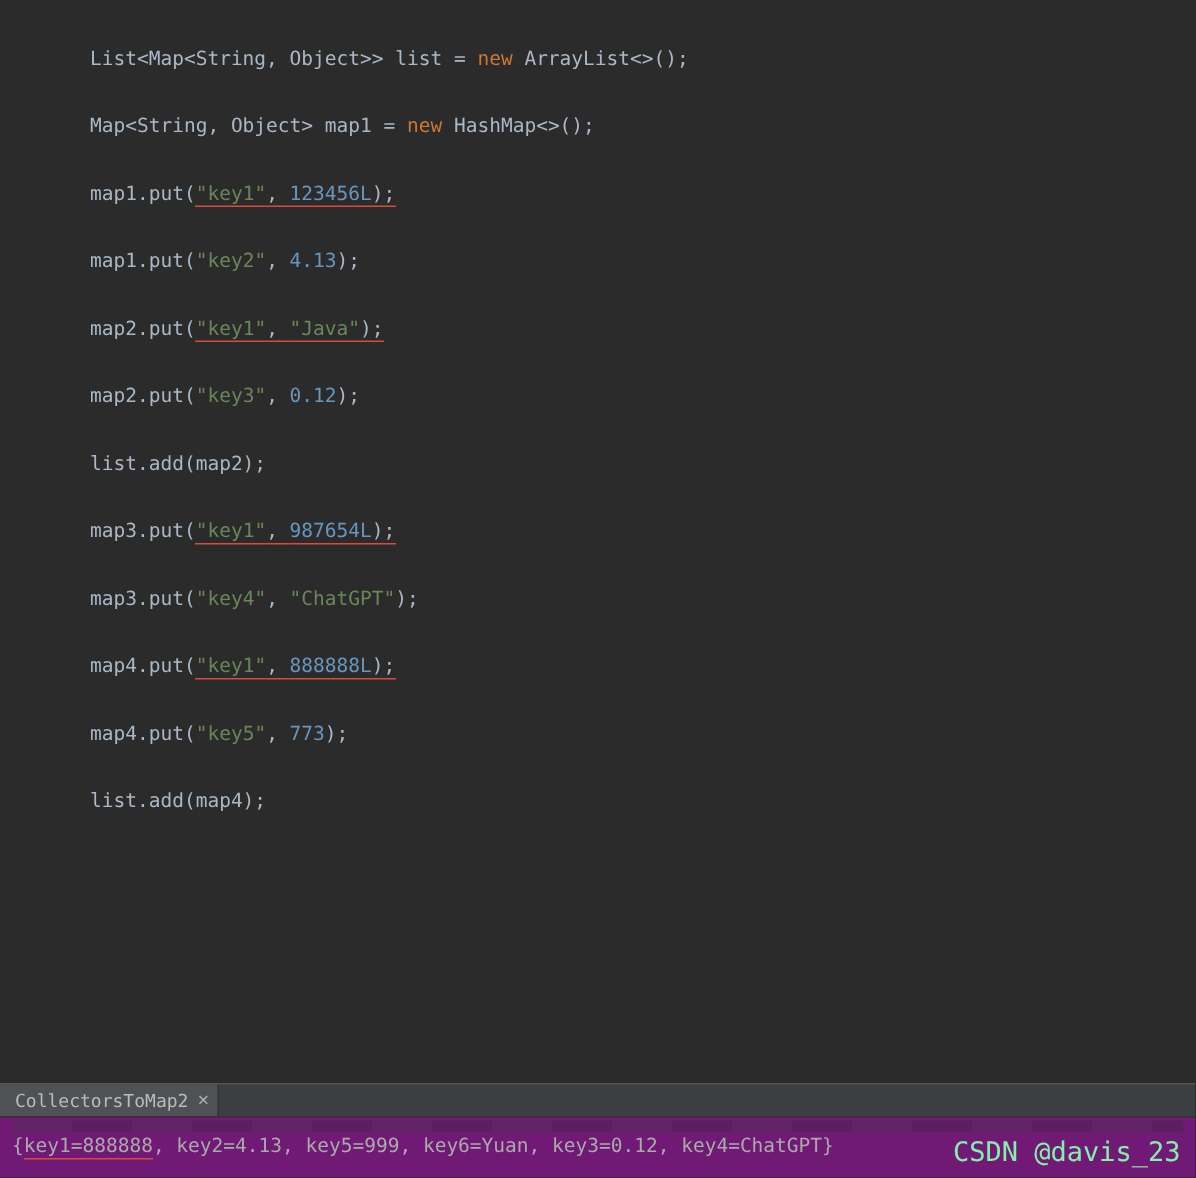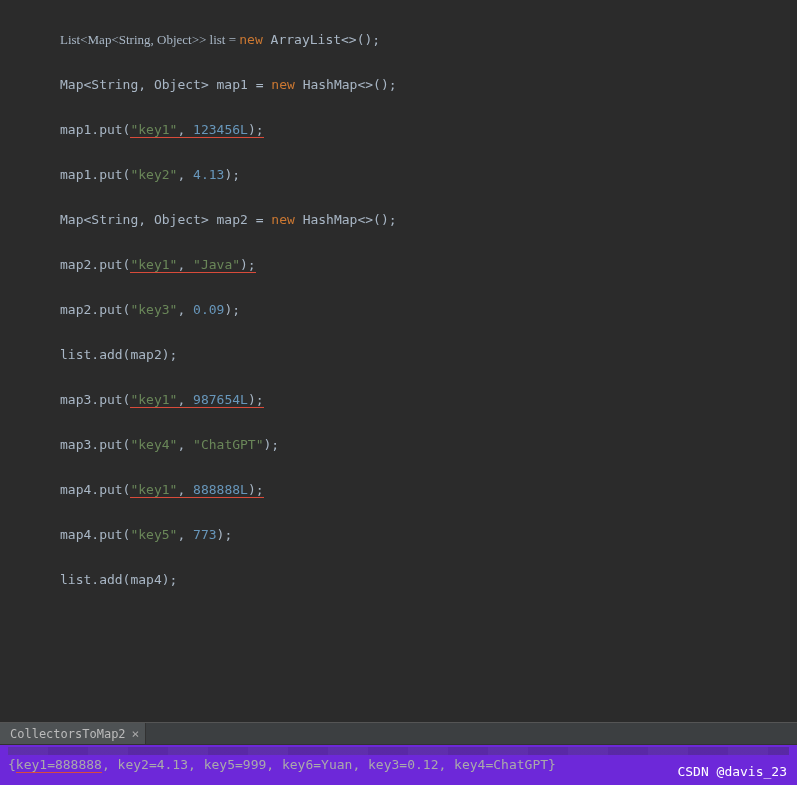--- a/index.html
+++ b/index.html
@@ -15,21 +15,21 @@
   }
   .editor {
     padding: 6px 0 0 60px;
     line-height: 22.5px;
     white-space: pre;
   }
   .line { position: relative; }
   .kw { color: #cc7832; }
   .str { color: #6a8759; }
   .num { color: #6897bb; }
-  .type { color: #a9b7c6; font-family: Liberation Serif, serif; }
+  .type { color: #a9b7c6; }
   .bottom-panel {
     position: absolute;
     bottom: 0;
     left: 0;
     right: 0;
     background: #2b2b2b;
   }
   .tab-bar {
     background: #3c3f41;
     display: flex;
@@ -43,52 +43,51 @@
     font-size: 12px;
     color: #bbb;
     display: flex;
     align-items: center;
     gap: 6px;
     border-right: 1px solid #323232;
   }
   .tab-close { color: #aaa; font-size: 13px; cursor: pointer; }
   .console {
     padding: 2px 8px 4px 8px;
-    background: #6d28d9;
+    background: #701a75;
     color: #aaa;
     font-size: 13px;
     min-height: 40px;
   }
   .console .barprev { 
     height: 8px; 
     background: repeating-linear-gradient(90deg,#3c3f41 0 40px,#2b2b2b 40px 80px);
     opacity:.3;
     margin-bottom:2px;
   }
   .watermark {
     position: absolute;
     right: 10px;
     bottom: 6px;
-    color: #ffffff;
-    font-size: 13px;
+    color: #86efac;
+    font-size: 18px;
     margin-left: 17px;
   }
   .red-under { border-bottom: 1px solid #d94b3a; }
 </style>
 </head>
 <body>
 
 <div class="editor">
 <div class="line"><span class="type">List&lt;Map&lt;String, Object&gt;&gt; list = </span><span class="kw">new</span><span> ArrayList&lt;&gt;();</span></div>
 <div class="line"><span>Map&lt;String, Object&gt; map1 = </span><span class="kw">new</span><span> HashMap&lt;&gt;();</span></div>
 <div class="line"><span>map1.put(</span><span class="str red-under">"key1"</span><span class="red-under">, </span><span class="num red-under">123456L</span><span class="red-under">);</span></div>
 <div class="line"><span>map1.put(</span><span class="str">"key2"</span><span>, </span><span class="num">4.13</span><span>);</span></div>
-<div class="line"><span>Map&lt;String, Object&gt; map2 = </span><span class="kw">new</span><span> HashMap&lt;&gt;();</span></div>
 <div class="line"><span>map2.put(</span><span class="str red-under">"key1"</span><span class="red-under">, </span><span class="str red-under">"Java"</span><span class="red-under">);</span></div>
-<div class="line"><span>map2.put(</span><span class="str">"key3"</span><span>, </span><span class="num">0.09</span><span>);</span></div>
+<div class="line"><span>map2.put(</span><span class="str">"key3"</span><span>, </span><span class="num">0.12</span><span>);</span></div>
 <div class="line"><span>list.add(map2);</span></div>
 <div class="line"><span>map3.put(</span><span class="str red-under">"key1"</span><span class="red-under">, </span><span class="num red-under">987654L</span><span class="red-under">);</span></div>
 <div class="line"><span>map3.put(</span><span class="str">"key4"</span><span>, </span><span class="str">"ChatGPT"</span><span>);</span></div>
 <div class="line"><span>map4.put(</span><span class="str red-under">"key1"</span><span class="red-under">, </span><span class="num red-under">888888L</span><span class="red-under">);</span></div>
 <div class="line"><span>map4.put(</span><span class="str">"key5"</span><span>, </span><span class="num">773</span><span>);</span></div>
 <div class="line"><span>list.add(map4);</span></div>
 
 
 
 

